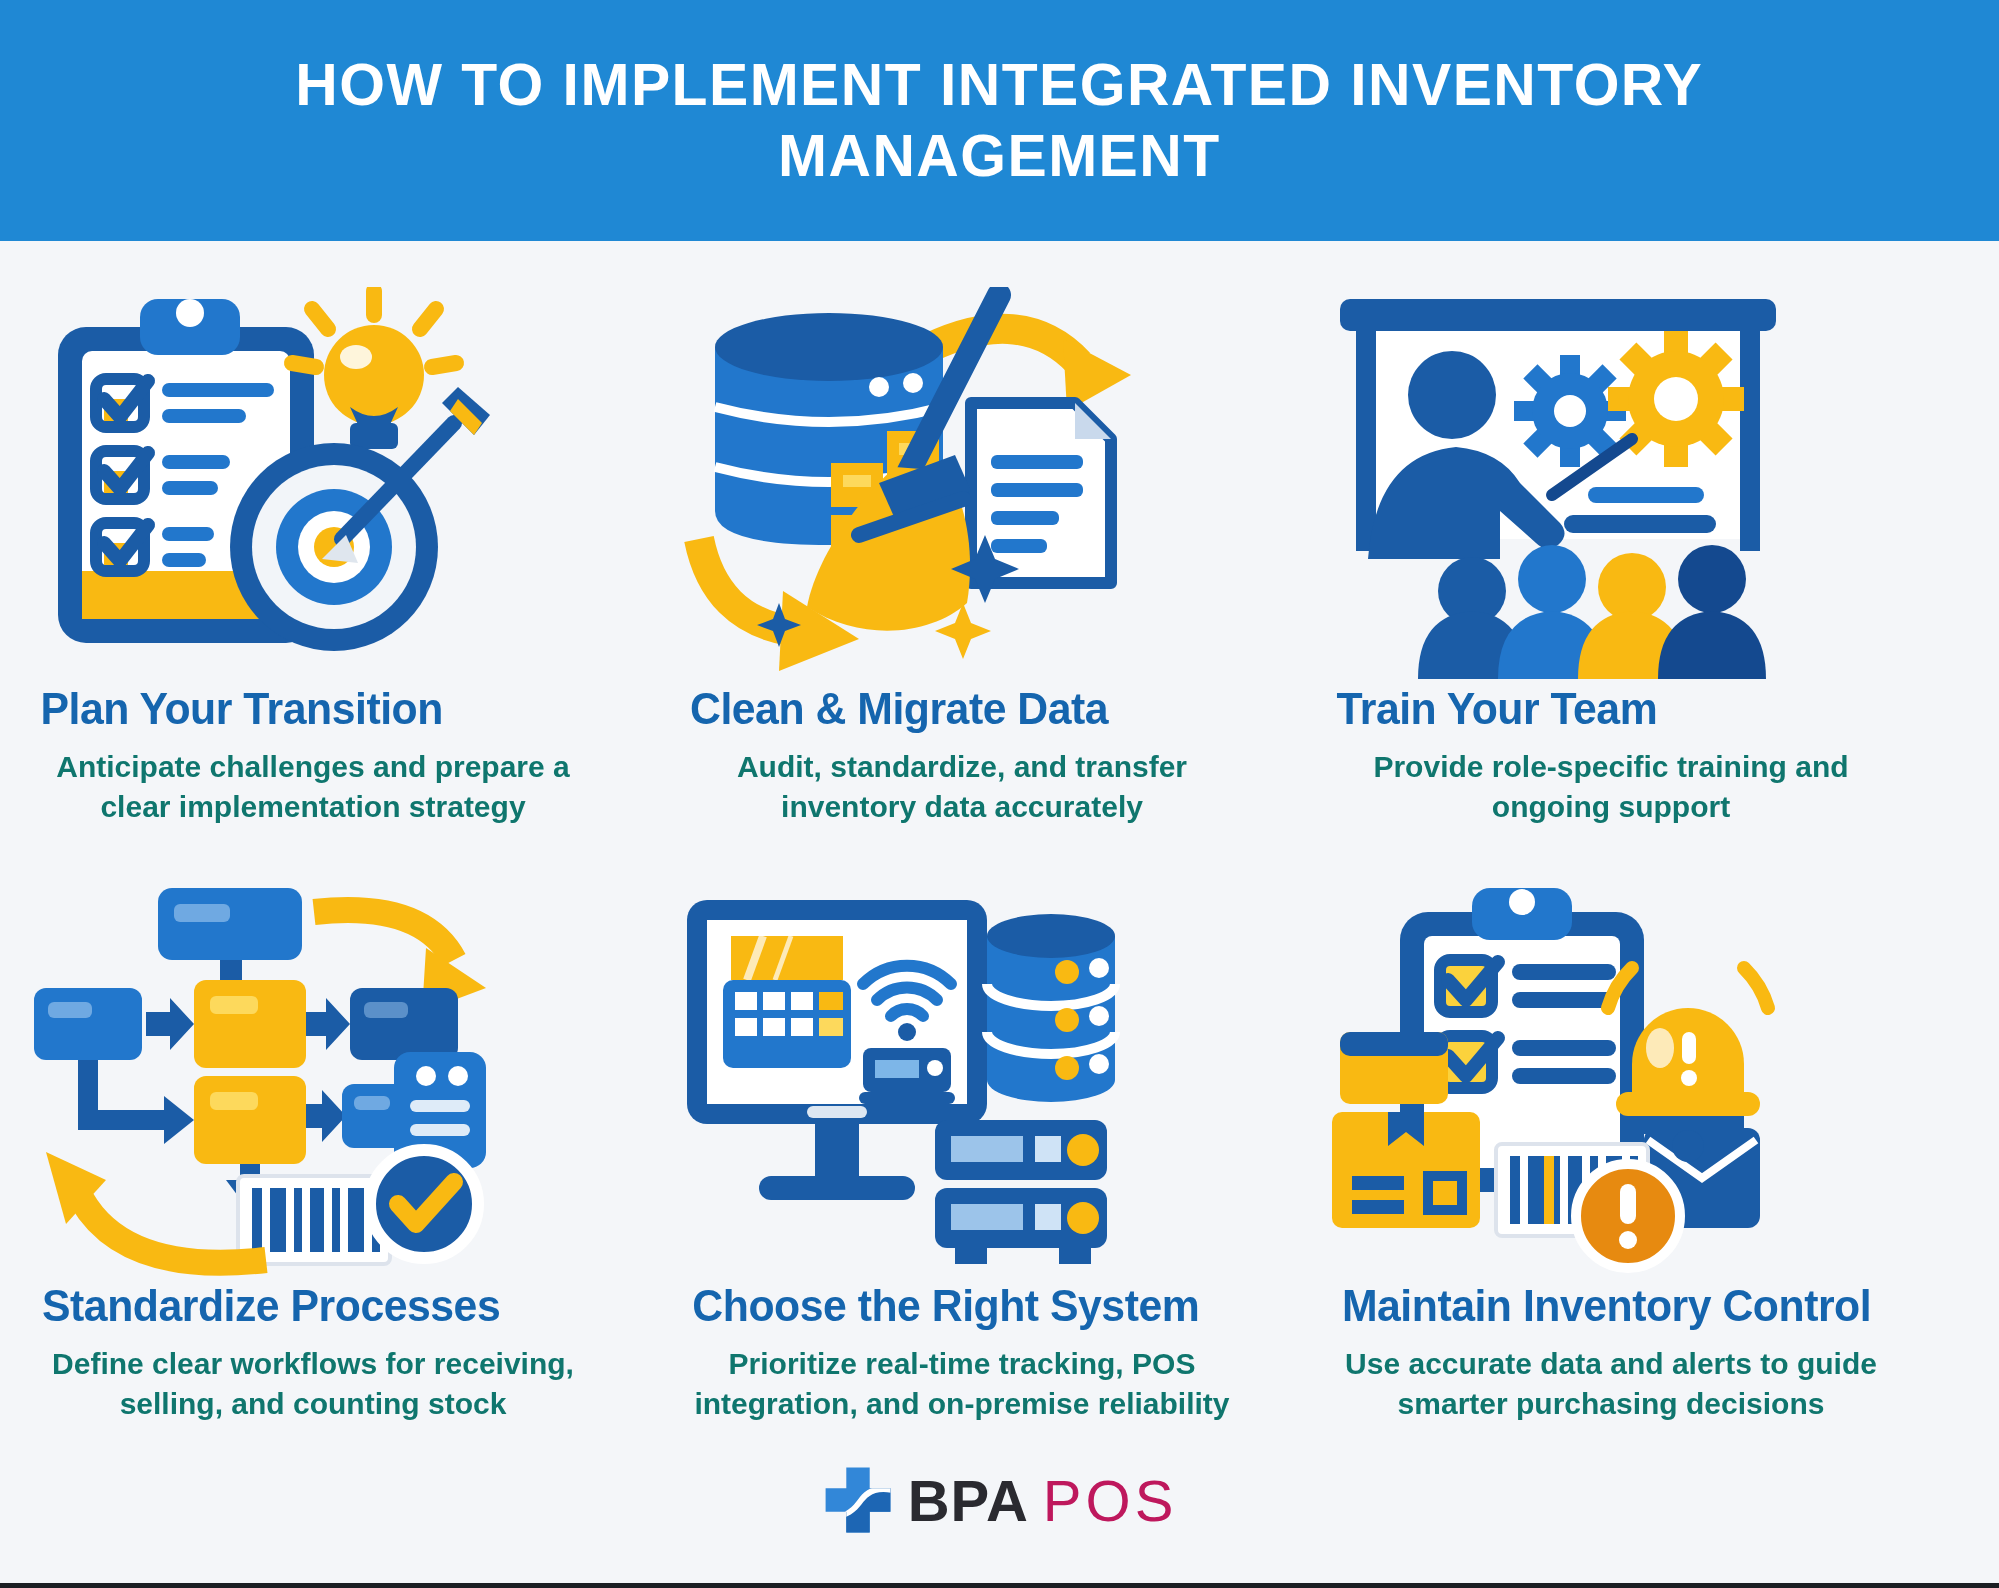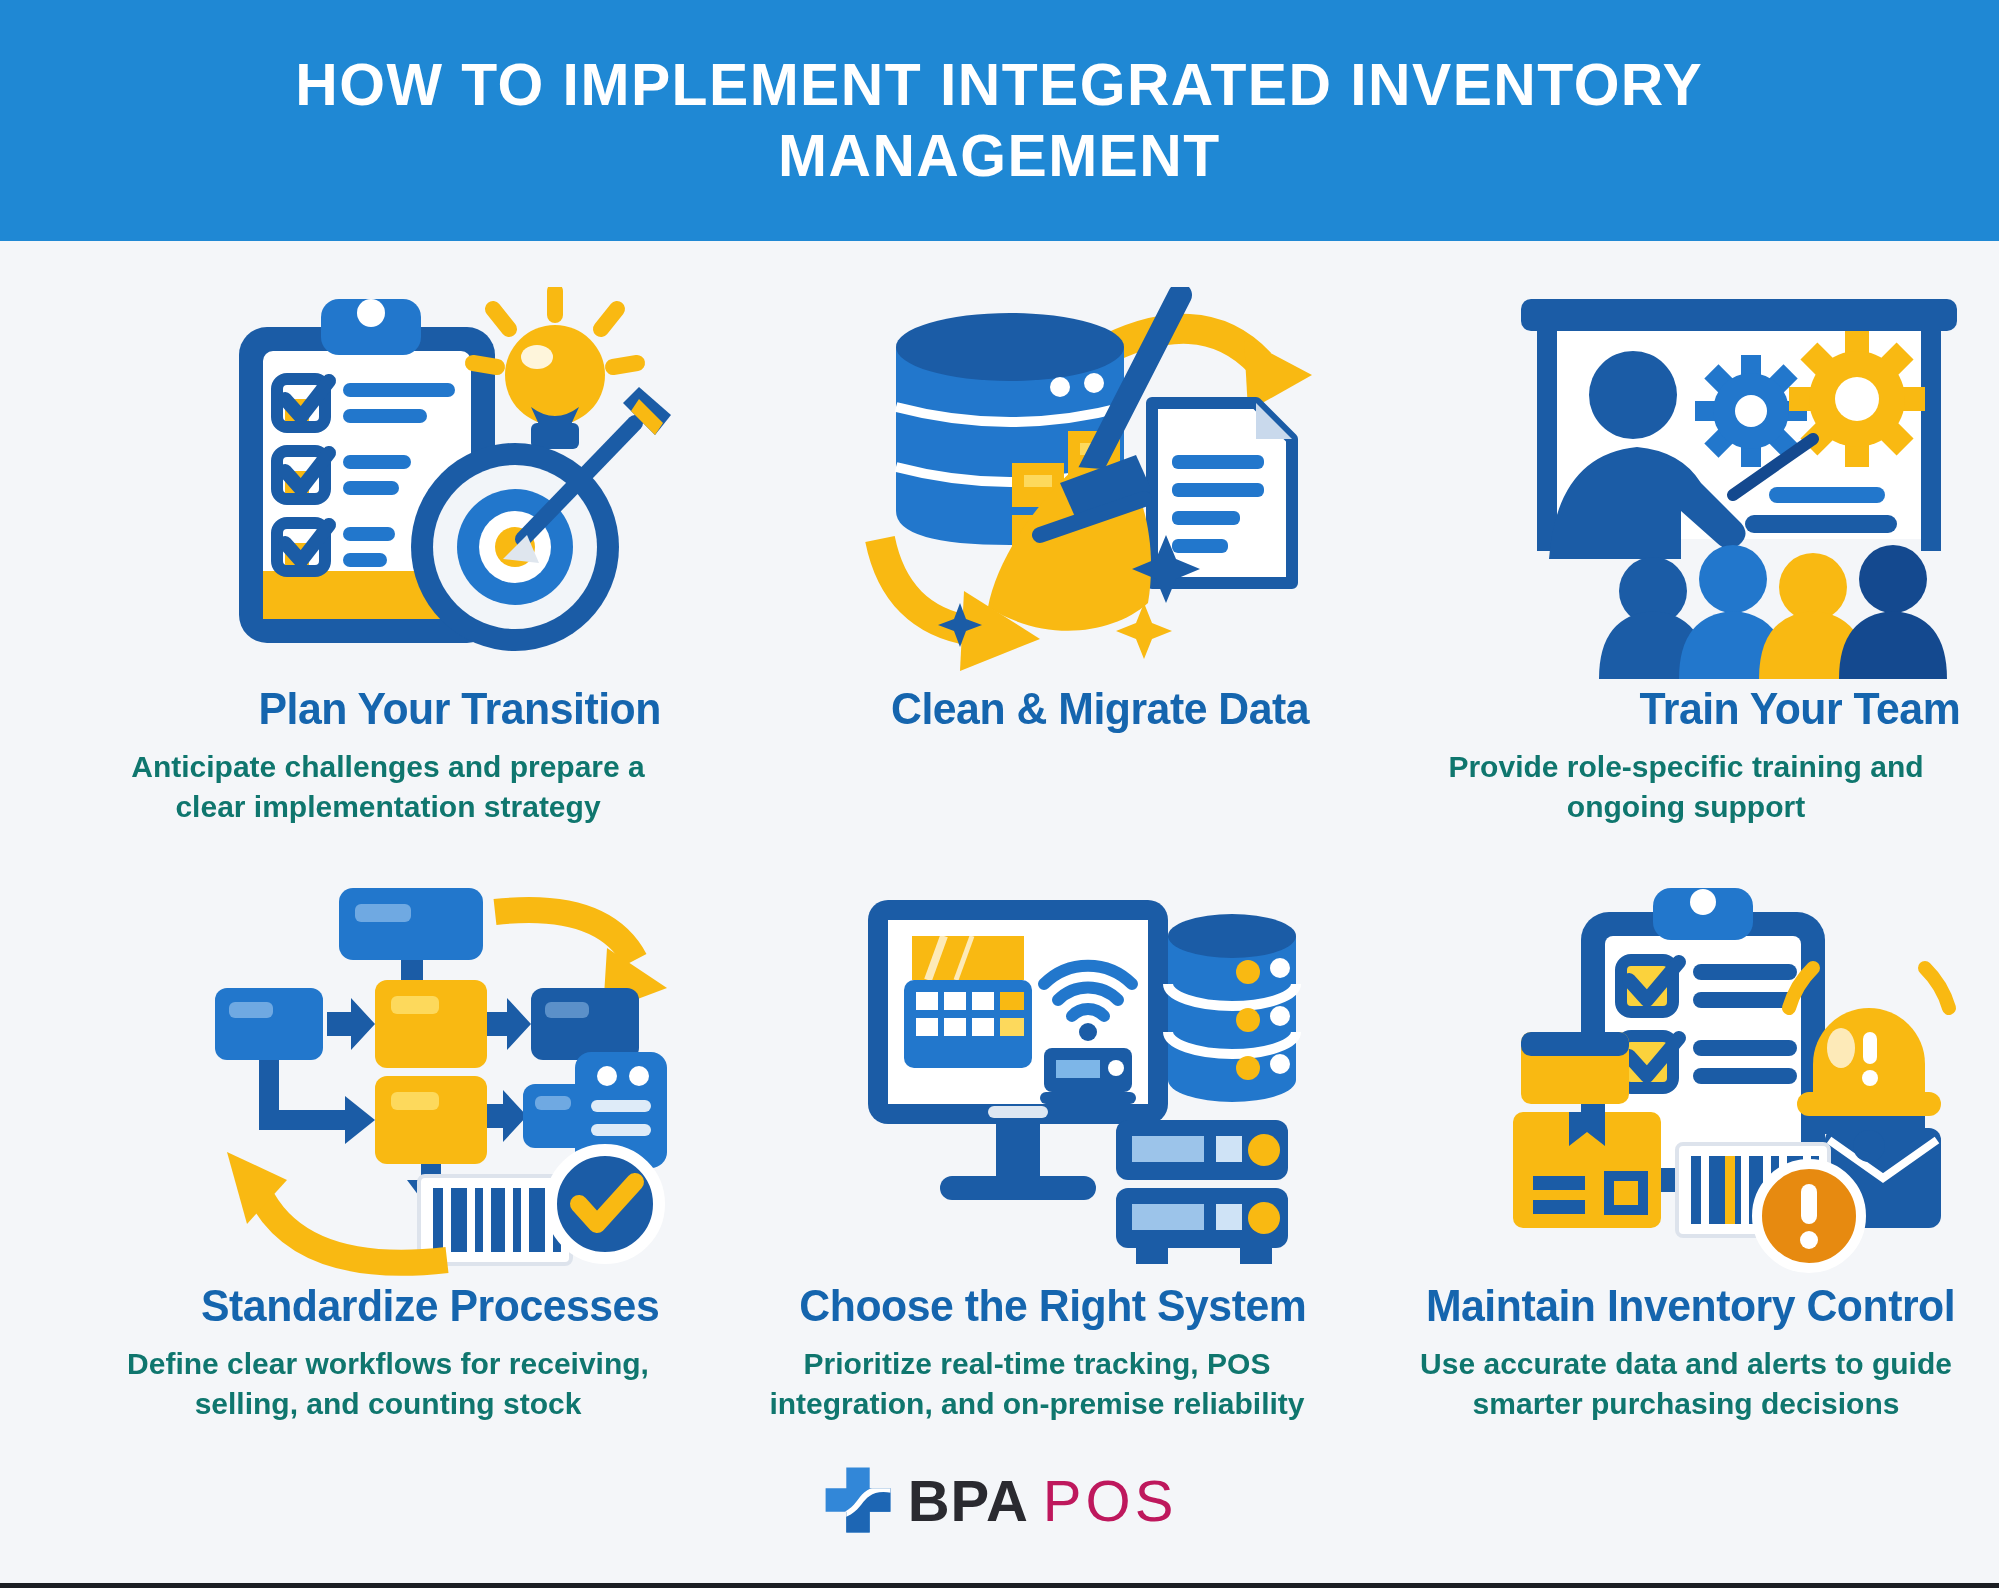--- a/index.html
+++ b/index.html
@@ -19,21 +19,21 @@
     color:#ffffff; font-size:60px; font-weight:800; letter-spacing:1.5px;
     text-align:center; line-height:1.18; transform:scaleX(.98);
   }
 
   
   .grid {
     display:grid; grid-template-columns:repeat(3,1fr);
     column-gap:8px; row-gap:58px;
     padding:46px 30px 0;
   }
-  .step { display:flex; flex-direction:column; align-items:flex-end; text-align:center; }
+  .step { display:flex; flex-direction:column; align-items:flex-start; text-align:center; }
   .icon-box { height:392px; display:flex; align-items:center; justify-content:center; }
   .step-title {
     margin-top:4px; font-size:45px; font-weight:800; color:#1565ae;
     letter-spacing:-0.5px; transform:scaleX(.95); white-space:nowrap;
   }
   .step-desc {
     margin-top:12px; max-width:566px;
     font-size:30px; font-weight:700; color:#0f766e; line-height:1.32;
   }
 
@@ -164,20 +164,21 @@
             <polygon points="52,152 90,176 50,192" fill="#f9b912"></polygon>
           </g>
           <g>
             <path d="M153,124 l5,12 12,5 -12,5 -5,12 -5,-12 -12,-5 12,-5 z" fill="#1b5ca6"></path>
             <path d="M142,158 l4,10 10,4 -10,4 -4,10 -4,-10 -10,-4 10,-4 z" fill="#f9b912"></path>
             <path d="M50,158 l3,8 8,3 -8,3 -3,8 -3,-8 -8,-3 8,-3 z" fill="#1b5ca6"></path>
           </g>
         </svg>
       </div>
       <h2 class="step-title">Clean &amp; Migrate Data</h2>
+      <p class="step-desc">Audit, standardize, and transfer inventory data accurately</p>
     </section>
 
     <section class="step">
       <div class="icon-box">
         <svg viewBox="0 0 230 196" width="460" height="392">
           <g>
             <rect x="6" y="6" width="218" height="16" rx="5" fill="#1b5ca6"></rect>
             <rect x="14" y="22" width="10" height="110" fill="#1b5ca6"></rect>
             <rect x="206" y="22" width="10" height="110" fill="#1b5ca6"></rect>
             <rect x="24" y="22" width="182" height="104" fill="#ffffff"></rect>

